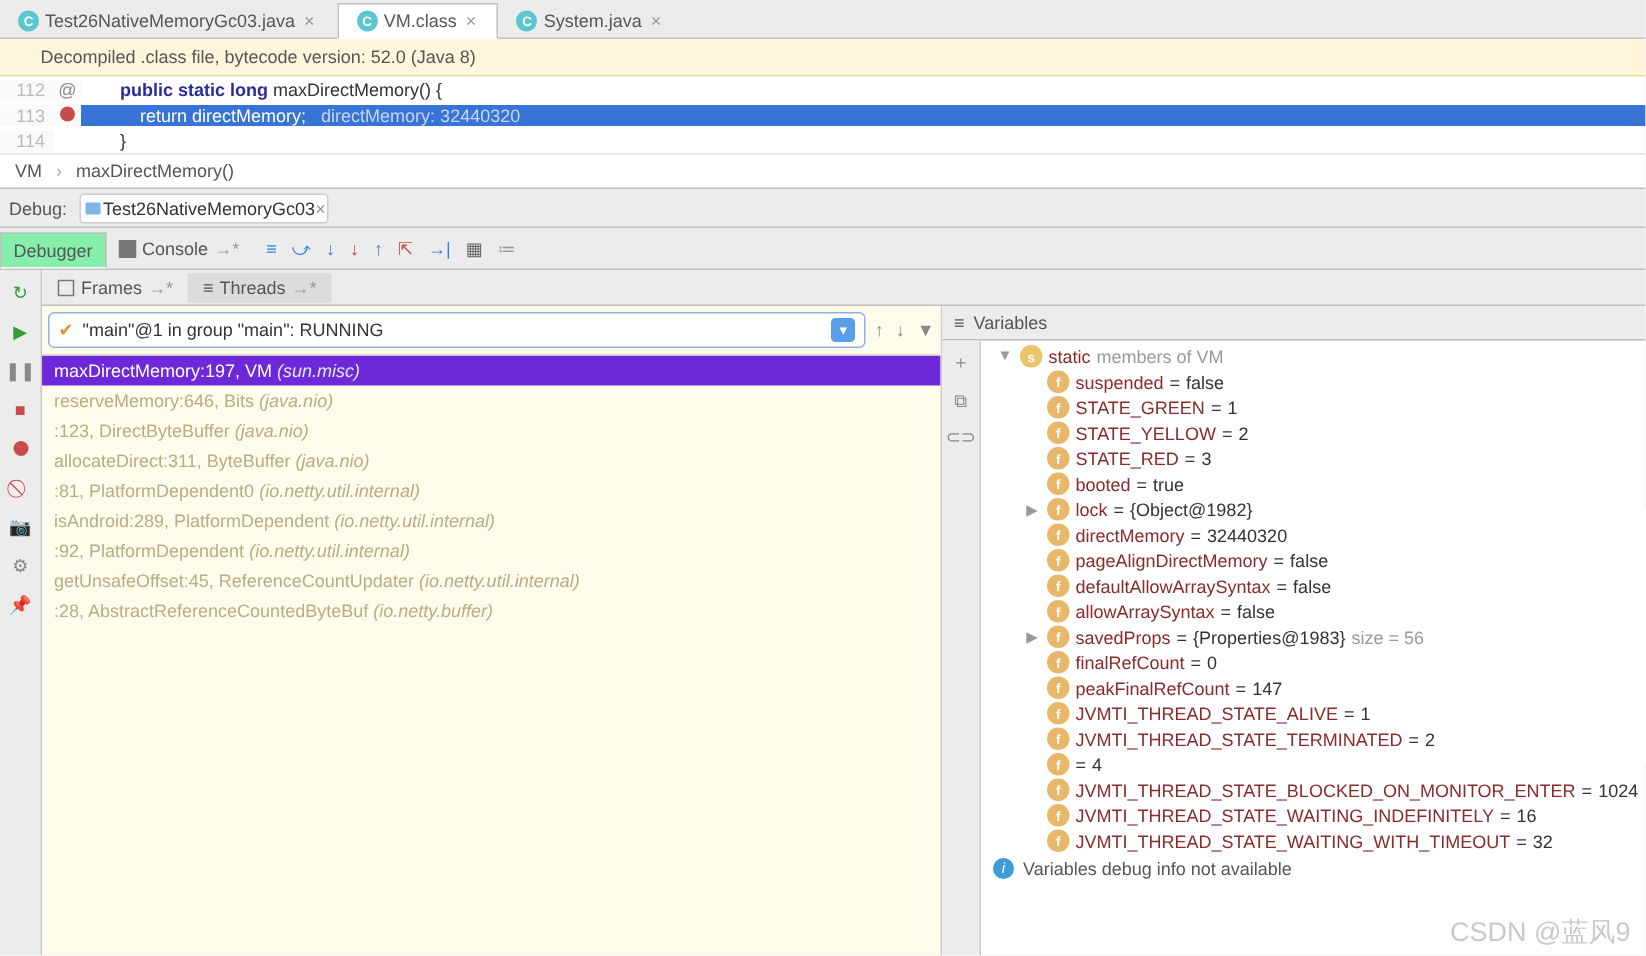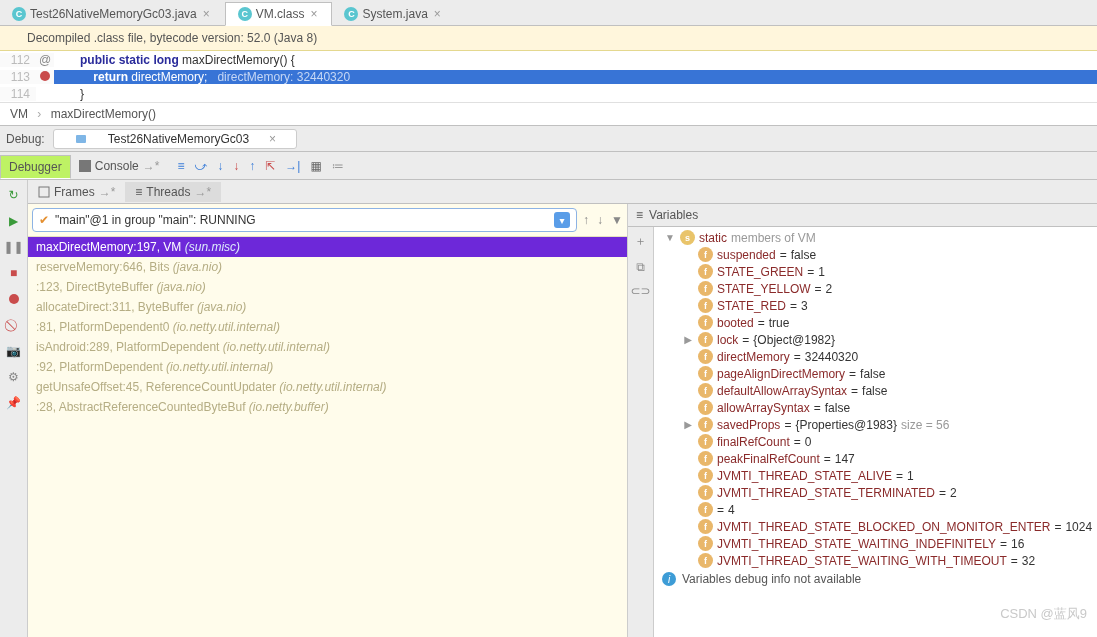--- a/index.html
+++ b/index.html
@@ -11,31 +11,31 @@
 .ico{width:14px;height:14px;display:inline-flex;align-items:center;justify-content:center;border-radius:50%;font-size:9px;font-weight:bold}
 .ico.c{background:#5ac6d0;color:#fff}
 .banner{background:#fff6dc;color:#555;padding:5px 27px;border-bottom:1px solid #e4d88f}
 .code{font-family:Menlo,Consolas,monospace;font-size:12px;background:#fff}
 .line{display:flex;align-items:center;height:17px}
 .gutter{width:36px;text-align:right;color:#bbb;padding-right:6px;background:#fafafa;user-select:none}
 .gmark{width:18px;background:#fafafa;text-align:center;color:#888}
 .src{flex:1;padding-left:26px;white-space:pre}
 .line.hl .src{background:#3874d6;color:#fff}
 .kw{color:#2a2b9b;font-weight:bold}
-.hl .kw{color:#fff;font-weight:bold}
+.hl .kw{color:#fff;font-weight:normal}
 .inline-hint{color:#c5d7f5;}
 .crumb{background:#fff;border-top:1px solid #e0e0e0;border-bottom:1px solid #c0c0c0;padding:4px 10px;color:#555}
 .crumb .sep{color:#aaa;padding:0 6px}
 .debugrow{display:flex;align-items:center;background:#ececec;border-bottom:1px solid #c0c0c0;height:26px;padding:0 6px;gap:8px}
 .debugrow .lbl{color:#555}
-.debugrow .cfg{display:flex;align-items:center;gap:20px;background:#fff;border:1px solid #ccc;padding:2px 20px;border-radius:3px}
+.debugrow .cfg{display:flex;align-items:center;gap:0;background:#fff;border:1px solid #ccc;padding:2px 1px;border-radius:3px}
 .debugrow .cfg .cls{color:#999}
 .toolstrip{display:flex;height:28px;align-items:center;background:#ececec;border-bottom:1px solid #c0c0c0}
 .tsbtn{padding:4px 8px;color:#555;display:flex;align-items:center;gap:4px}
-.tsbtn.active{background:#bef264;border:1px solid #c0c0c0;border-bottom:1px solid #fff;position:relative;top:1px}
+.tsbtn.active{background:#86efac;border:1px solid #c0c0c0;border-bottom:1px solid #fff;position:relative;top:1px}
 .tsicons{display:flex;gap:10px;padding:0 10px;color:#666;align-items:center}
 .tsicons span{cursor:pointer}
 .main{flex:1;display:flex;overflow:hidden}
 .leftbar{width:28px;background:#ececec;border-right:1px solid #ccc;display:flex;flex-direction:column;align-items:center;gap:8px;padding-top:6px}
 .leftbar div{width:18px;height:18px;display:flex;align-items:center;justify-content:center;cursor:pointer}
 .panes{flex:1;display:flex;flex-direction:column}
 .subtabs{display:flex;background:#ececec;border-bottom:1px solid #c0c0c0;height:24px;align-items:center}
 .subtab{padding:3px 10px;display:flex;align-items:center;gap:4px;color:#555;cursor:pointer}
 .subtab.active{background:#dcdcdc}
 .split{flex:1;display:flex;overflow:hidden}
@@ -61,21 +61,21 @@
 .tw{color:#999;width:12px;text-align:center;font-size:10px}
 .badge{width:15px;height:15px;border-radius:50%;display:inline-flex;align-items:center;justify-content:center;font-size:9px;font-weight:bold;color:#fff}
 .badge.s{background:#e9c46a}
 .badge.f{background:#e9b76a}
 .vn{color:#8a2a2a}
 .vv{color:#333}
 .veq{color:#333}
 .gray{color:#999}
 .info{display:flex;align-items:center;gap:6px;padding:3px 8px;color:#555}
 .info .i{background:#3d9cd6;color:#fff;border-radius:50%;width:14px;height:14px;display:flex;align-items:center;justify-content:center;font-size:10px;font-style:italic}
-.watermark{position:fixed;right:10px;bottom:14px;color:#c9c9c9;font-size:13px;pointer-events:none}
+.watermark{position:fixed;right:10px;bottom:4px;color:#c9c9c9;font-size:18px;pointer-events:none}
 .red-dot{width:10px;height:10px;background:#c94c4c;border-radius:50%;display:inline-block}
 .redsq{color:#c94c4c}
 .green{color:#3a9a3a}
 .blue{color:#3b7dd8}
 </style>
 </head>
 <body>
 
 <div class="tabs" id="tabs">
     <div class="tab">

